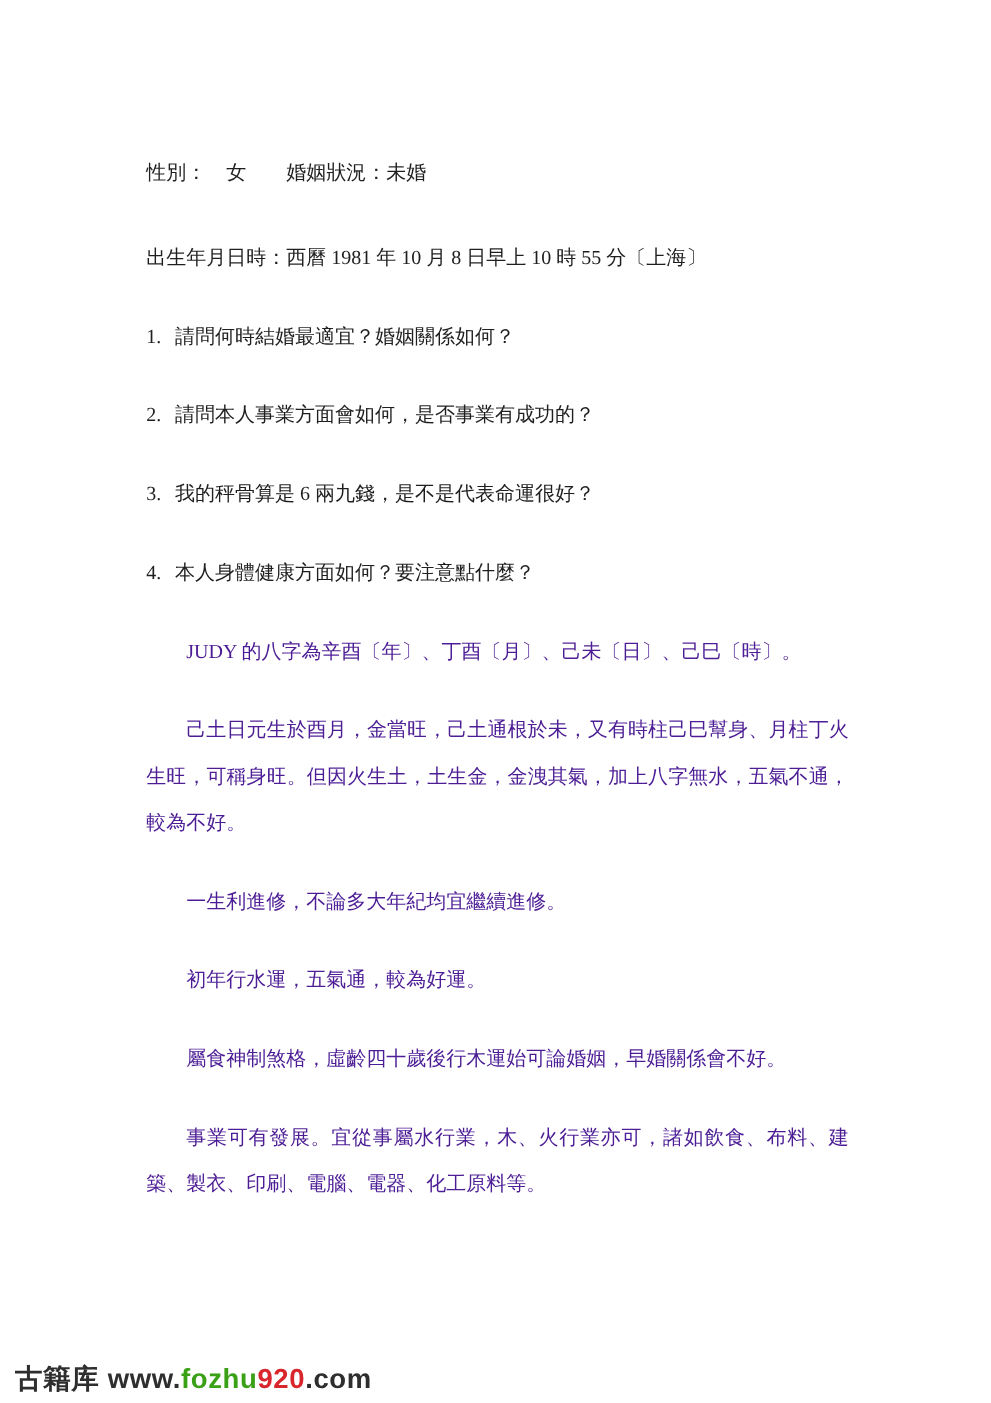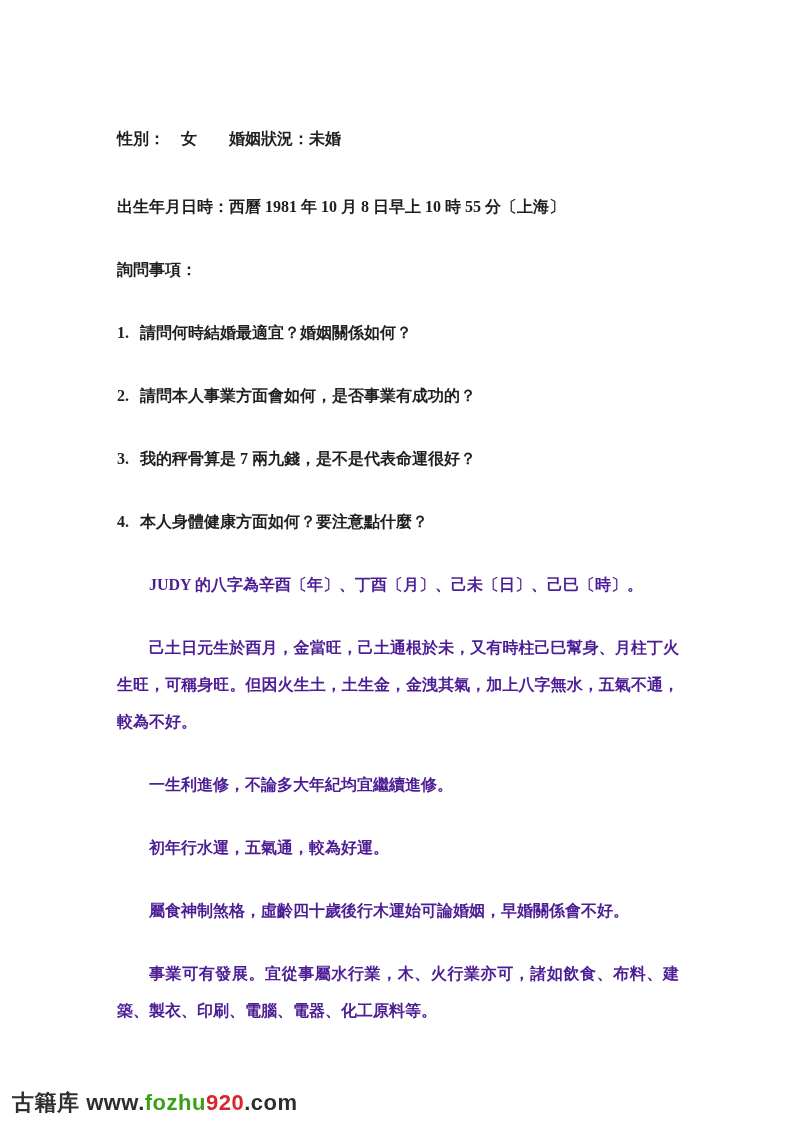--- a/index.html
+++ b/index.html
@@ -24,21 +24,20 @@
     left: 117px;
     width: 562px;
     padding-top: 120px;
     color: #1f1f1f;
     font-size: 16px;
   }
   .content p {
     margin: 0 0 26px 0;
     line-height: 37px;
     text-align: justify;
-    font-weight: bold;
   }
   p.gender-line { margin-bottom: 31px; }
   .q-num {
     display: inline-block;
     width: 23px;
   }
   .answer {
     color: #4c1d95;
     text-indent: 2em;
   }
@@ -60,27 +59,26 @@
 </head>
 <body>
 
 <div class="page">
   <div class="content">
 
     <p class="gender-line">性別：　女　　婚姻狀況：未婚</p>
 
     <p>出生年月日時：西曆 1981 年 10 月 8 日早上 10 時 55 分〔上海〕</p>
 
-    <p>詢問事項：</p>
 
     <p><span class="q-num">1.</span><span>請問何時結婚最適宜？婚姻關係如何？</span></p>
 
     <p><span class="q-num">2.</span><span>請問本人事業方面會如何，是否事業有成功的？</span></p>
 
-    <p><span class="q-num">3.</span><span>我的秤骨算是 7 兩九錢，是不是代表命運很好？</span></p>
+    <p><span class="q-num">3.</span><span>我的秤骨算是 6 兩九錢，是不是代表命運很好？</span></p>
 
     <p><span class="q-num">4.</span><span>本人身體健康方面如何？要注意點什麼？</span></p>
 
     <p class="answer">JUDY 的八字為辛酉〔年〕、丁酉〔月〕、己未〔日〕、己巳〔時〕。</p>
 
     <p class="answer">己土日元生於酉月，金當旺，己土通根於未，又有時柱己巳幫身、月柱丁火生旺，可稱身旺。但因火生土，土生金，金洩其氣，加上八字無水，五氣不通，較為不好。</p>
 
     <p class="answer">一生利進修，不論多大年紀均宜繼續進修。</p>
 
     <p class="answer">初年行水運，五氣通，較為好運。</p>

